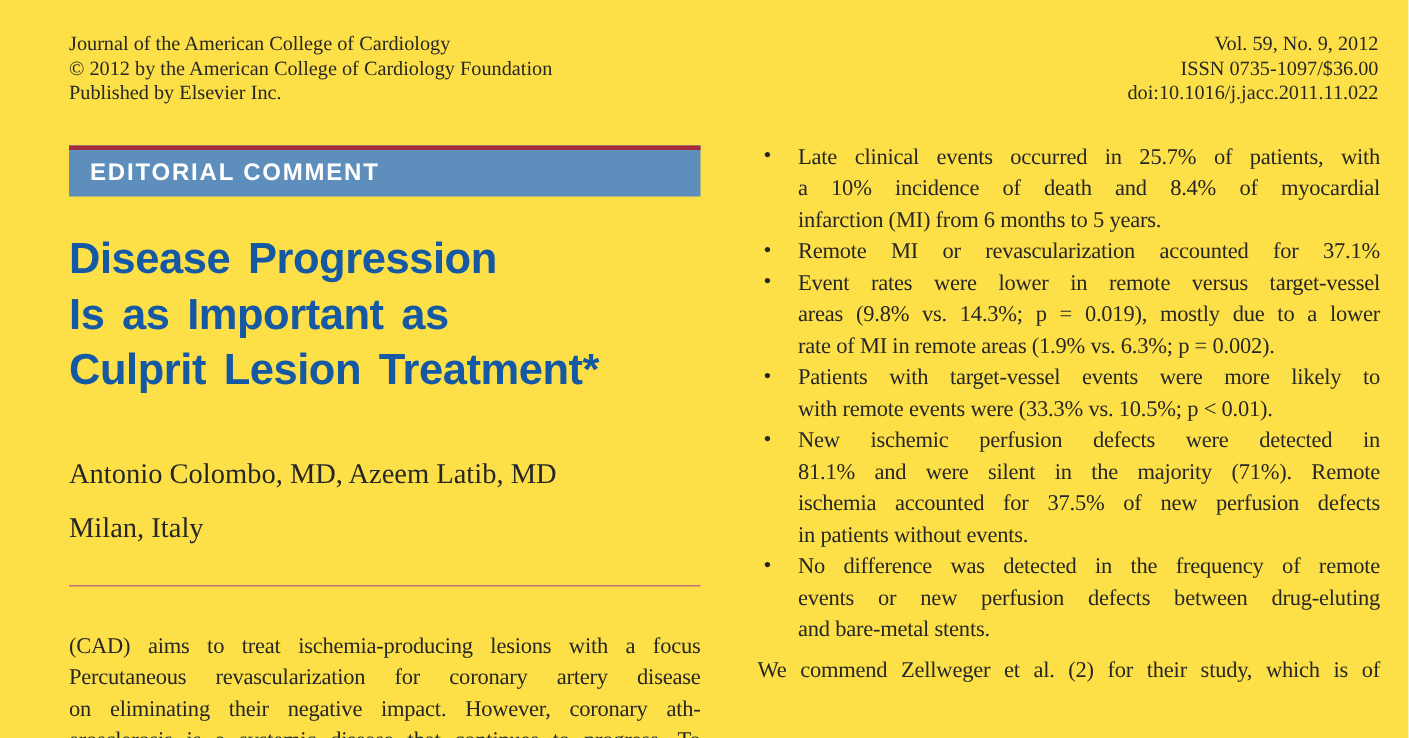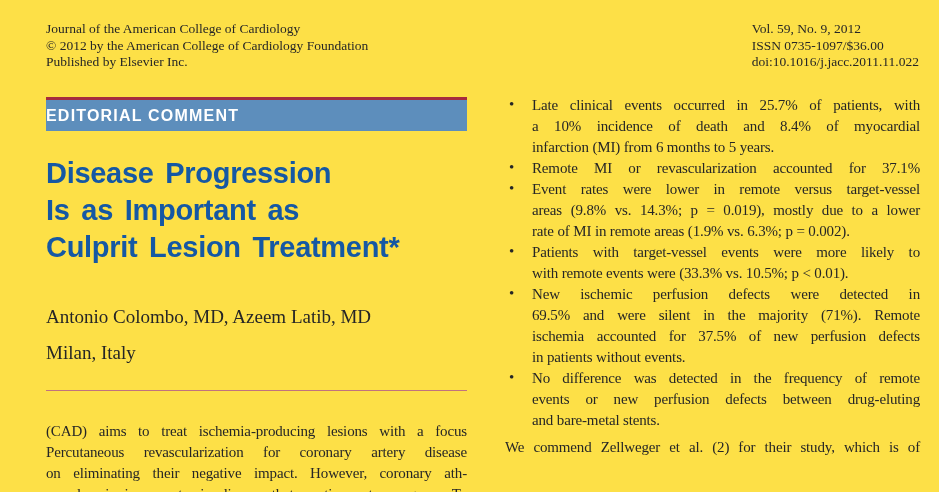--- a/index.html
+++ b/index.html
@@ -25,37 +25,38 @@
     font-size: 13.5px;
     line-height: 16.5px;
     color: var(--text, #262626);
   }
   .mast-right {
     position: absolute;
     right: 20px;
     top: 21px;
     font-size: 13.5px;
     line-height: 16.5px;
-    text-align: left;
+    text-align: right;
     color: var(--text, #262626);
   }
 
   
   .col-left {
     position: absolute;
     left: 46px;
     top: 97px;
     width: 421px;
   }
   .banner {
     border-top: 3px solid var(--accent-red, #A52C3E);
     background: var(--banner-blue, #5D8EBC);
     height: 34px;
     display: flex;
     align-items: center;
+    padding-left: 14px;
     box-sizing: border-box;
   }
   .banner span {
     font-family: "Liberation Sans", sans-serif;
     font-weight: bold;
     font-size: 16px;
     letter-spacing: 1.2px;
     color: #ffffff;
   }
   .title {
@@ -188,21 +189,21 @@
         <span class="lastline">rate of MI in remote areas (1.9% vs. 6.3%; p = 0.002).</span>
       </li>
       <li>
         <span class="dot">•</span>
         <span class="jline">Patients with target-vessel events were more likely to</span>
         <span class="lastline">with remote events were (33.3% vs. 10.5%; p &lt; 0.01).</span>
       </li>
       <li>
         <span class="dot">•</span>
         <span class="jline">New ischemic perfusion defects were detected in</span>
-        <span class="jline">69.5% and were silent in the majority (71%). Remote</span>
+        <span class="jline">81.1% and were silent in the majority (71%). Remote</span>
         <span class="jline">ischemia accounted for 37.5% of new perfusion defects</span>
         <span class="lastline">in patients without events.</span>
       </li>
       <li>
         <span class="dot">•</span>
         <span class="jline">No difference was detected in the frequency of remote</span>
         <span class="jline">events or new perfusion defects between drug-eluting</span>
         <span class="lastline">and bare-metal stents.</span>
       </li>
     </ul>

